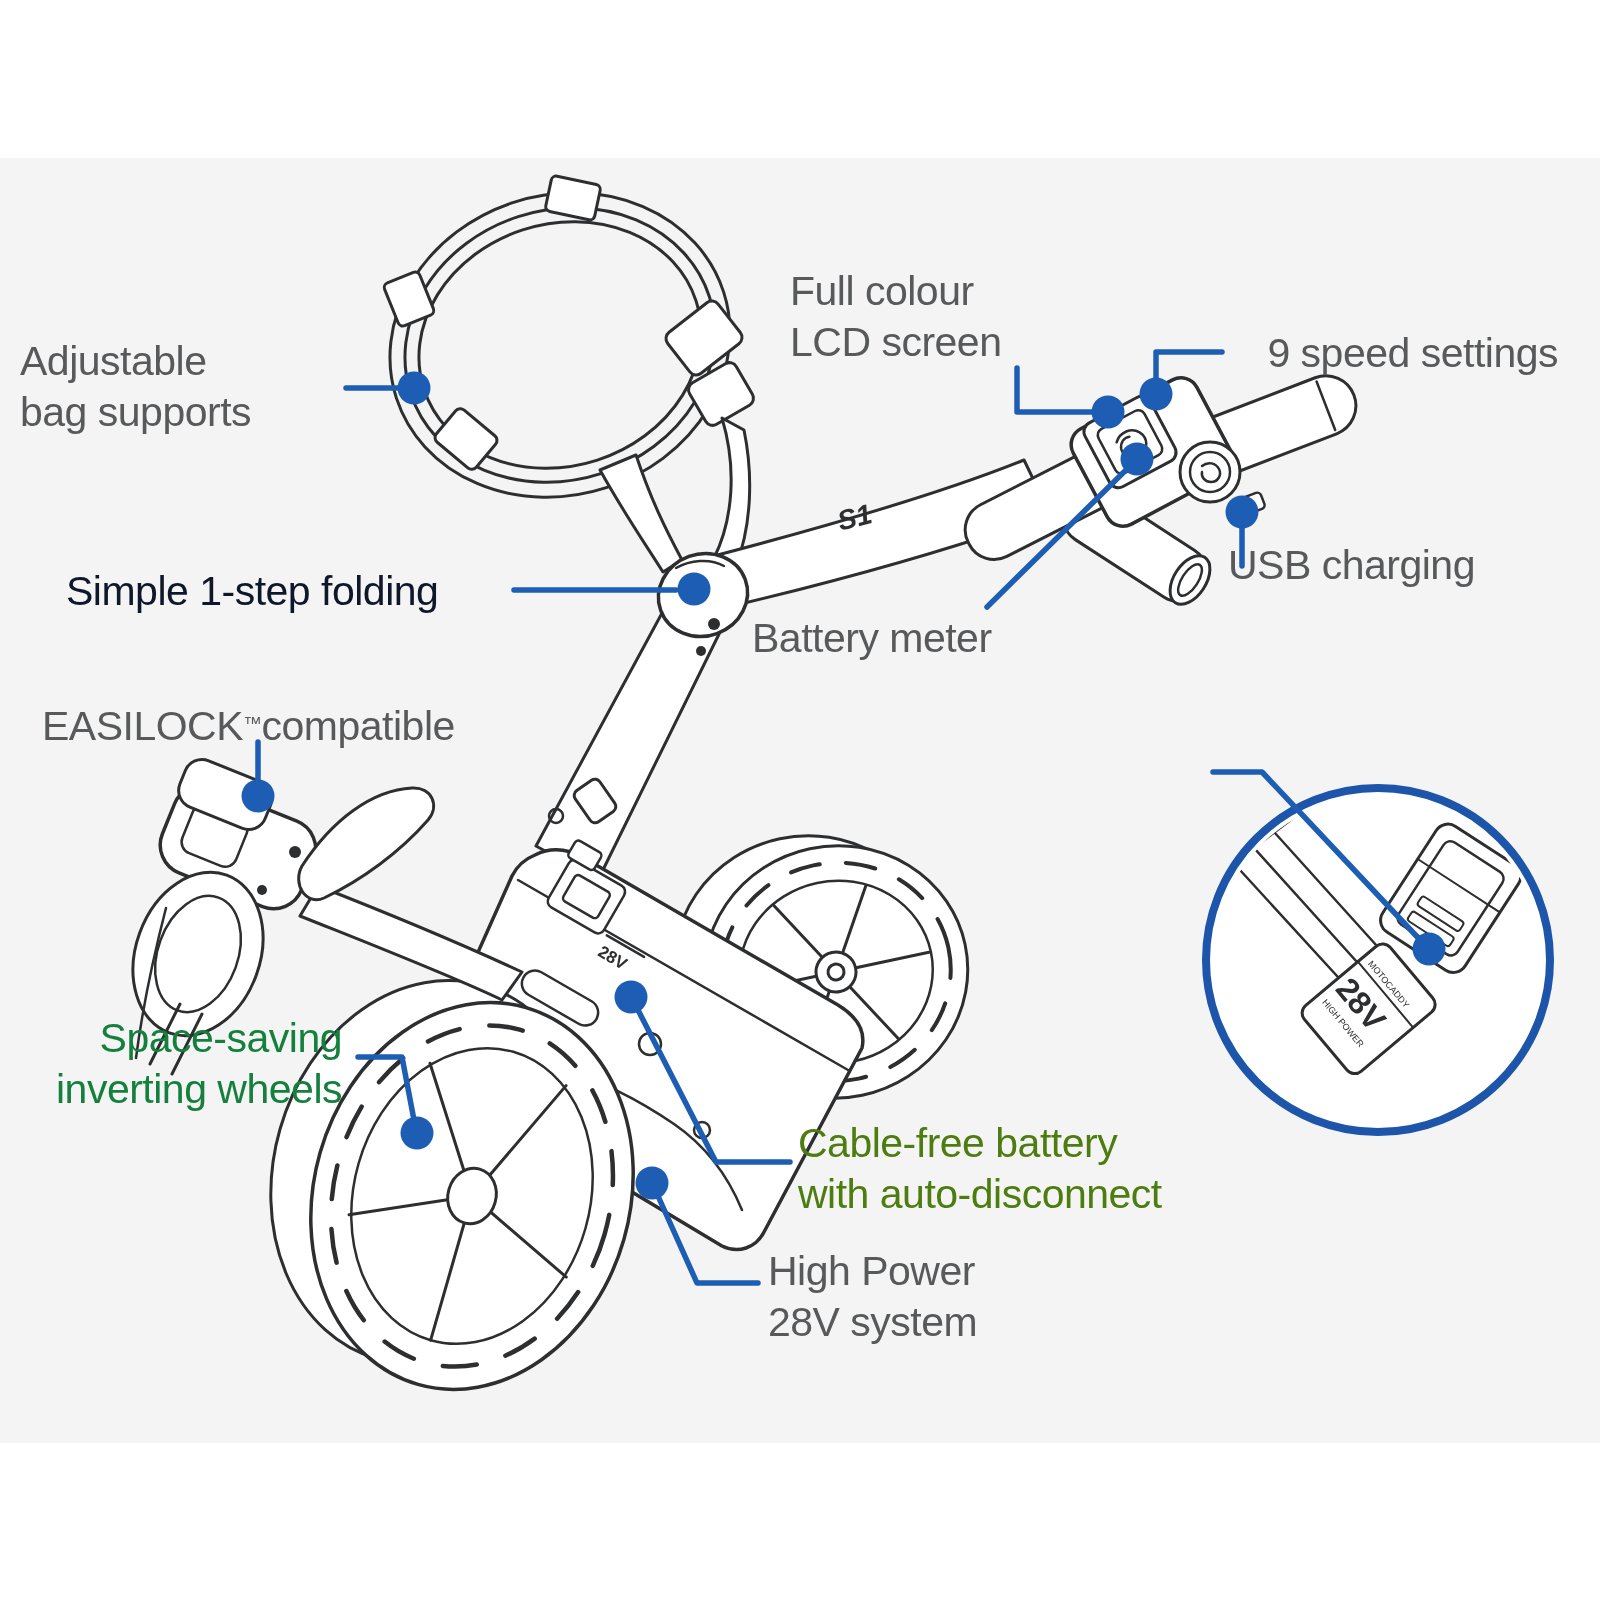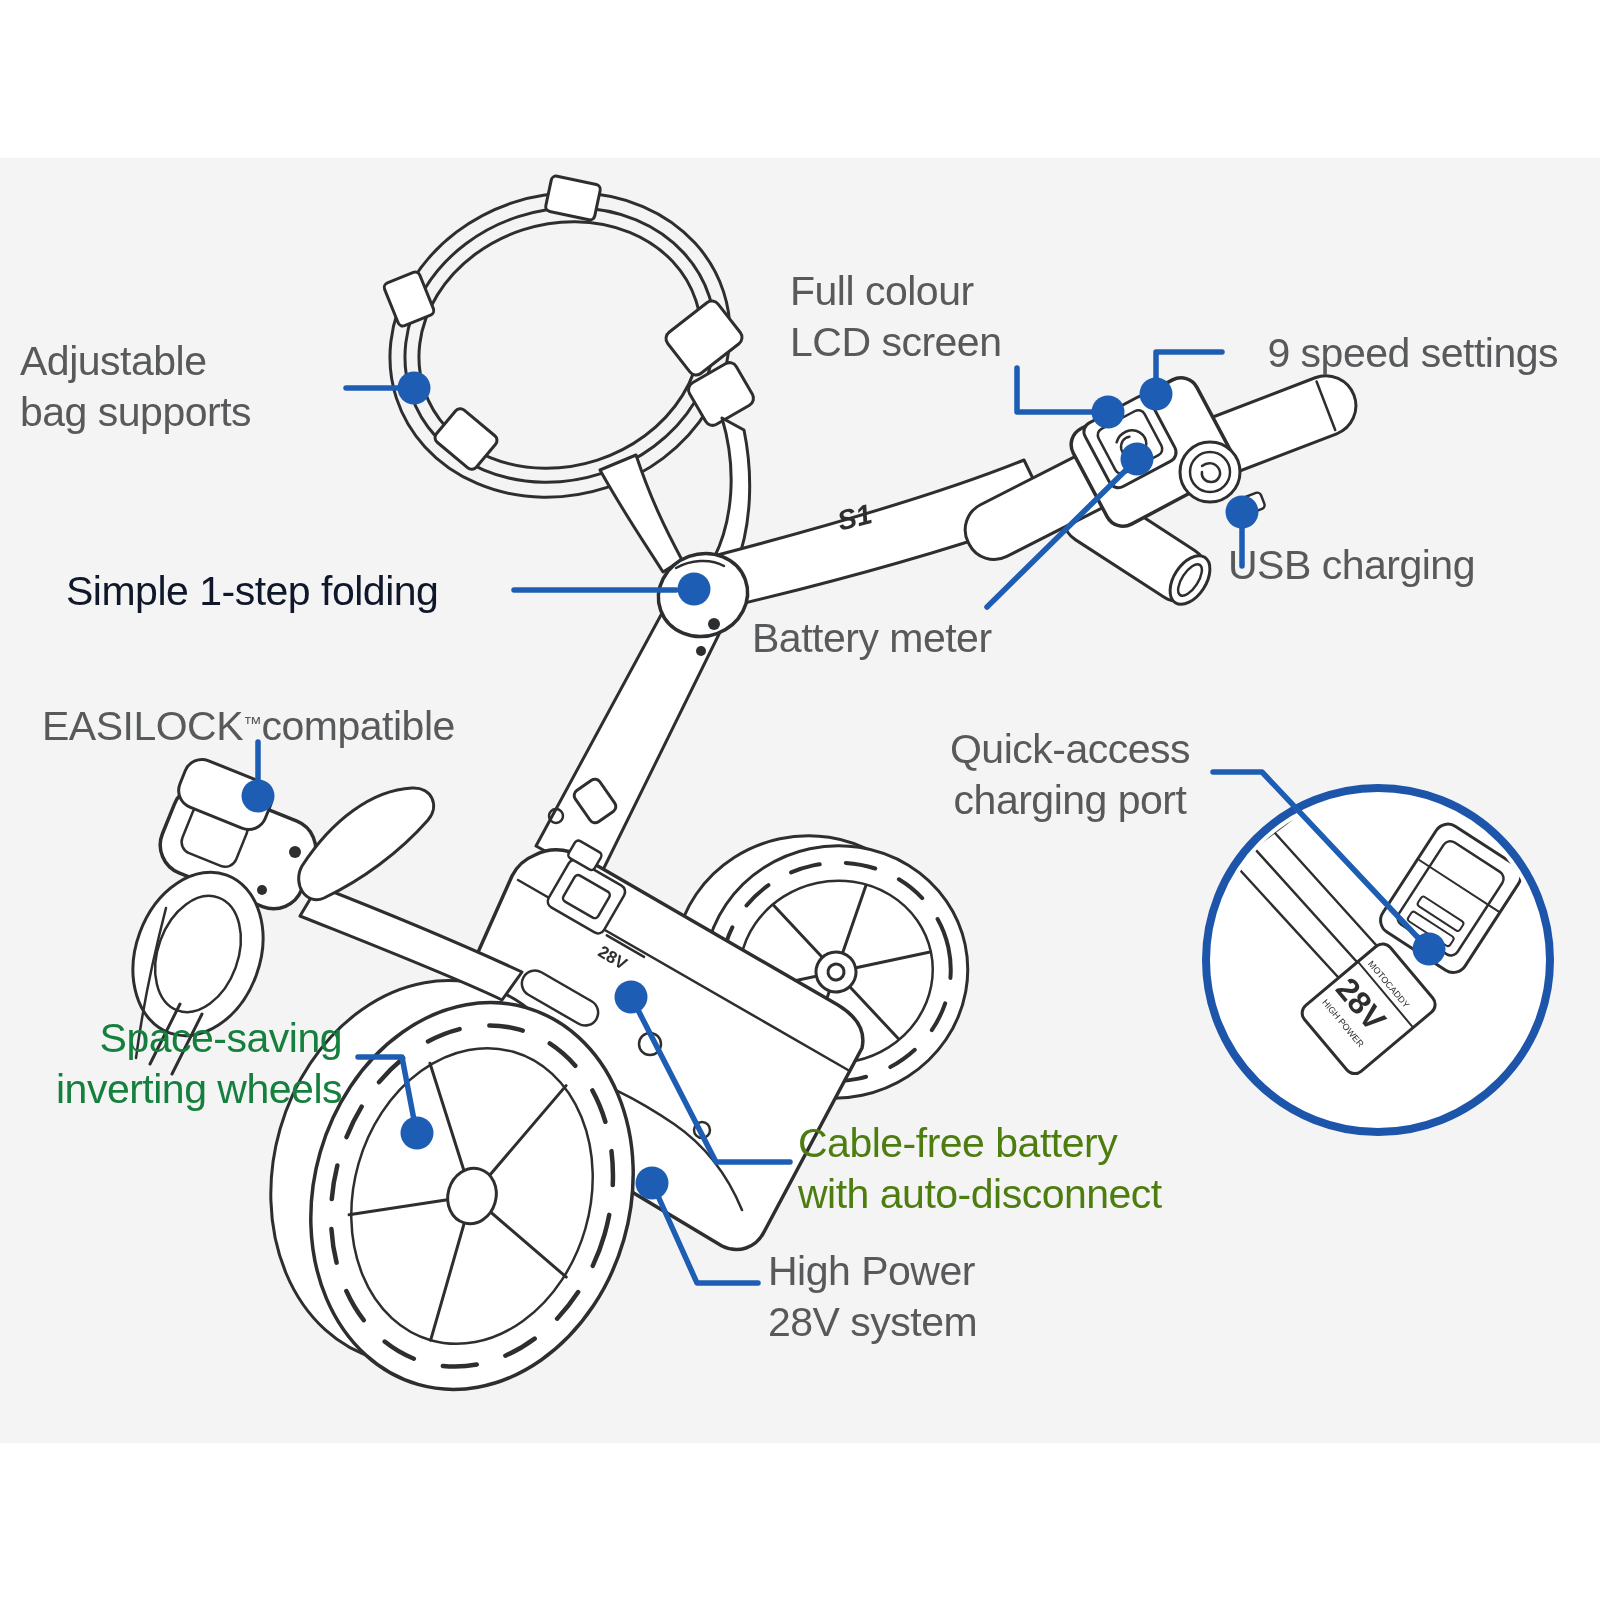--- a/index.html
+++ b/index.html
@@ -244,24 +244,20 @@
       </div>
       <div class="callout" style="left: 752px; top: 613px; width: 290px; text-align: left; color: rgb(88, 89, 91);">
         <span class="ln">Battery meter</span>
       </div>
       <div class="callout" style="left: 1228px; top: 540px; width: 270px; text-align: left; color: rgb(88, 89, 91);">
         <span class="ln">USB charging</span>
       </div>
       <div class="callout" style="left: 42px; top: 688px; width: 470px; text-align: left; color: rgb(88, 89, 91); margin-top: 10px;">
         <span class="ln"><span>EASILOCK</span><sup>™</sup><span>compatible</span></span>
       </div>
-      <div class="callout" style="left: 925px; top: 724px; width: 290px; text-align: center; color: rgb(88, 89, 91);">
-        <span class="ln">Quick-access</span>
-        <span class="ln">charging port</span>
-      </div>
       <div class="callout" style="left: 20px; top: 1013px; width: 322px; text-align: right; color: #15803d;">
         <span class="ln">Space-saving</span>
         <span class="ln">inverting wheels</span>
       </div>
       <div class="callout" style="left: 798px; top: 1118px; width: 440px; text-align: left; color: #4d7c0f;">
         <span class="ln">Cable-free battery</span>
         <span class="ln">with auto-disconnect</span>
       </div>
       <div class="callout" style="left: 768px; top: 1246px; width: 330px; text-align: left; color: rgb(88, 89, 91);">
         <span class="ln">High Power</span>

